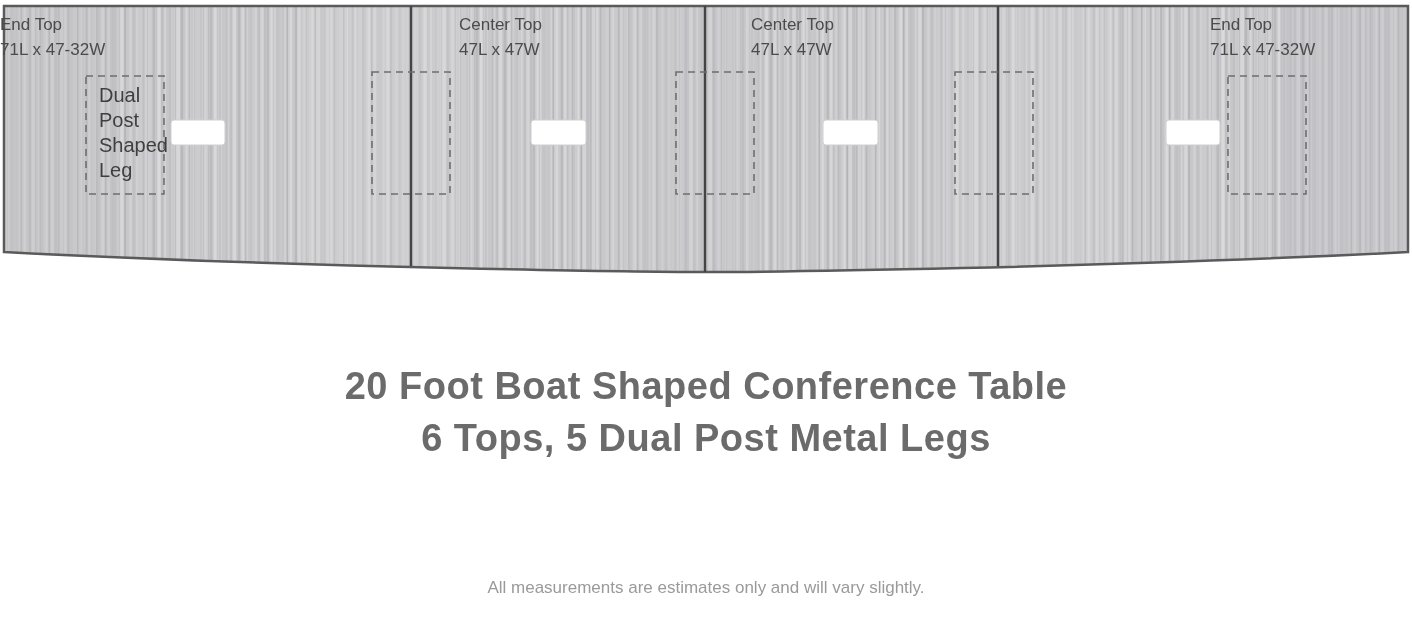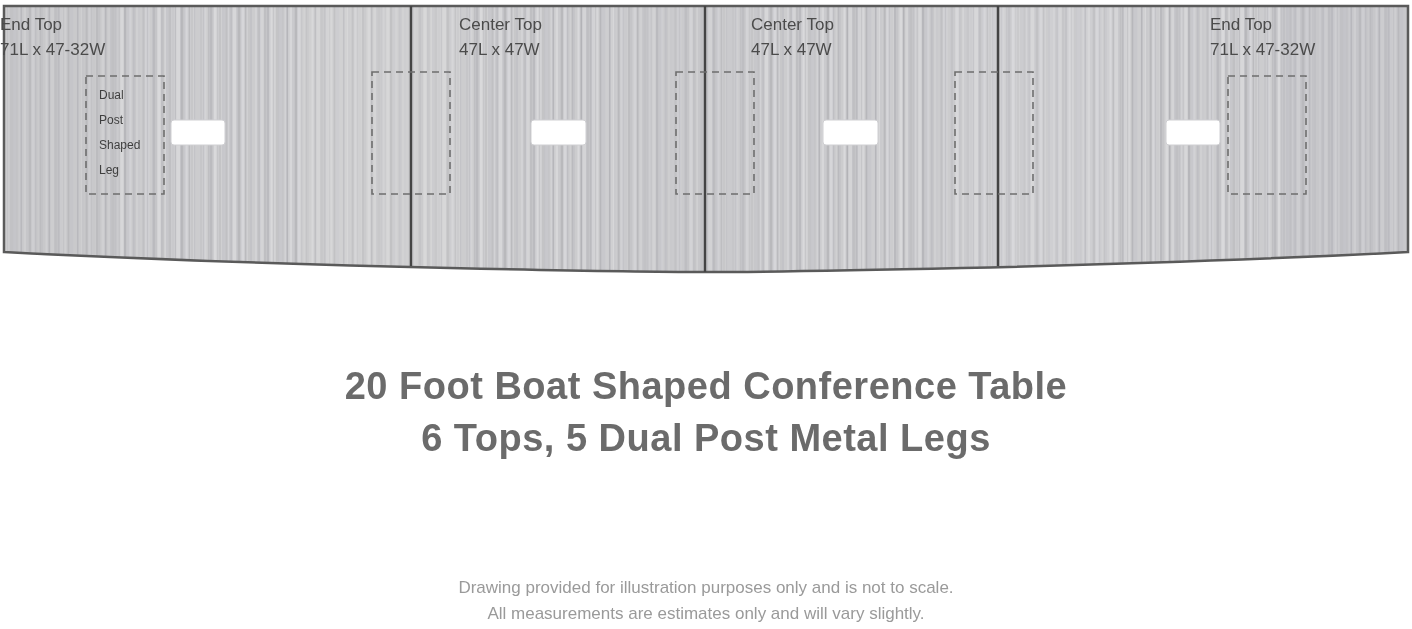--- a/index.html
+++ b/index.html
@@ -35,21 +35,21 @@
     font-size: 17px;
     line-height: 25px;
     white-space: nowrap;
     pointer-events: none;
   }
   .panel-label .l2 { display: block; }
 
   .leg-label {
     position: absolute;
     color: #3f3f3f;
-    font-size: 12px;
+    font-size: 20px;
     line-height: 25px;
     text-align: left;
   }
   .leg-label span { display: block; }
 
   
   #title-block {
     position: absolute;
     left: 0;
     top: 360px;
@@ -167,15 +167,14 @@
   </div>
 
 </div>
 
 <div id="title-block">
   <div class="title-line">20 Foot Boat Shaped Conference Table</div>
   <div class="title-line">6 Tops, 5 Dual Post Metal Legs</div>
 </div>
 
 <div id="disclaimer">
-  <div>Drawing provided for illustration purposes only and is not to scale.</div>
   <div>All measurements are estimates only and will vary slightly.</div>
 </div>
 
 </body></html>

